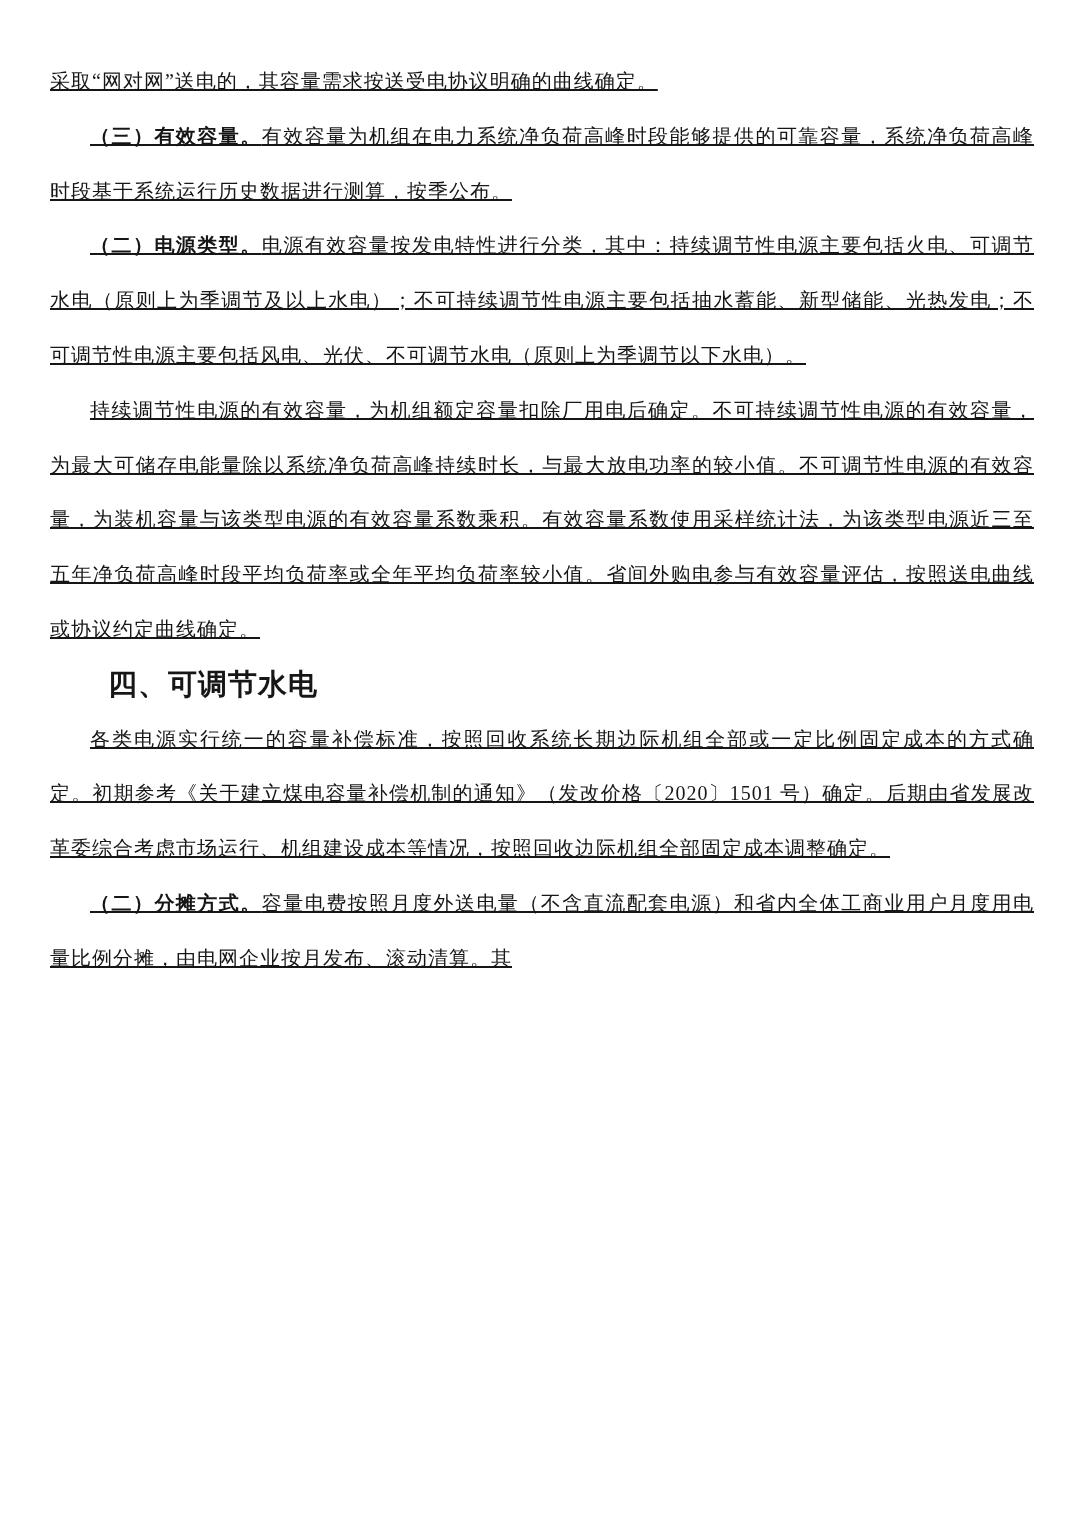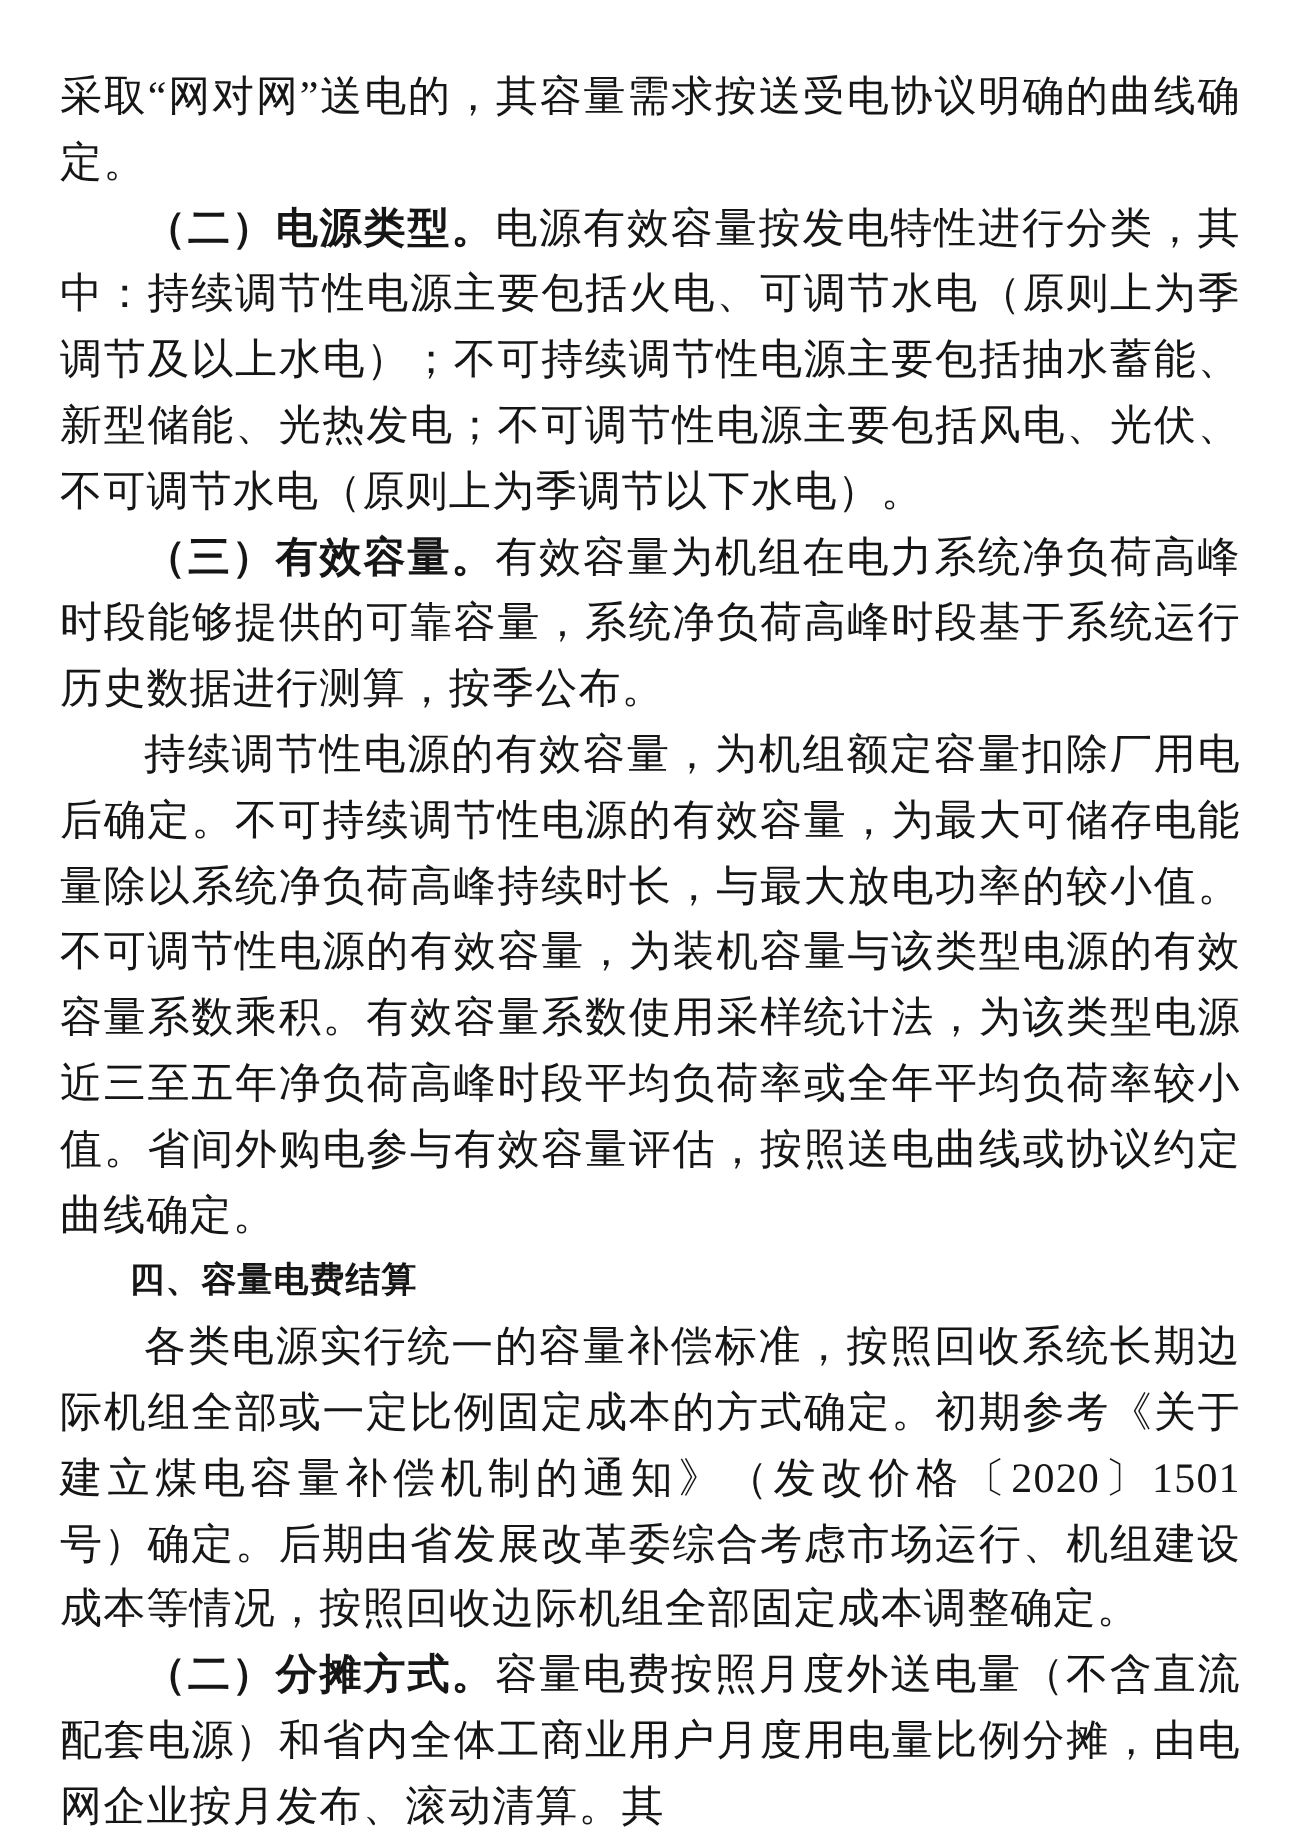--- a/index.html
+++ b/index.html
@@ -16,26 +16,27 @@
   }
   .page {
     box-sizing: border-box;
     width: 1080px;
     height: 1526px;
     padding: 54px 46px 0 50px;
     background: #ffffff;
   }
   .para {
     margin: 0;
-    font-size: 35px;
+    font-size: 20px;
     line-height: 54.8px;
     letter-spacing: 1px;
     text-align: justify;
     text-indent: 2em;
     word-break: normal;
+    text-decoration: underline;
   }
   .para.no-indent {
     text-indent: 0;
   }
   .lead {
     font-weight: bold;
   }
   .heading {
     margin: 0;
     font-family: "Liberation Sans", "DejaVu Sans", sans-serif;
@@ -46,28 +47,28 @@
     text-indent: 2em;
   }
 </style>
 </head>
 <body>
 
 <div class="page">
 
   <p class="para no-indent"><span>采取“网对网”送电的，其容量需求按送受电协议明确的曲线确定。</span></p>
 
+  <p class="para"><span class="lead">（三）有效容量。</span><span>有效容量为机组在电力系统净负荷高峰时段能够提供的可靠容量，系统净负荷高峰时段基于系统运行历史数据进行测算，按季公布。</span></p>
+
   <p class="para"><span class="lead">（二）电源类型。</span><span>电源有效容量按发电特性进行分类，其中：持续调节性电源主要包括火电、可调节水电（原则上为季调节及以上水电）；不可持续调节性电源主要包括抽水蓄能、新型储能、光热发电；不可调节性电源主要包括风电、光伏、不可调节水电（原则上为季调节以下水电）。</span></p>
-
-  <p class="para"><span class="lead">（三）有效容量。</span><span>有效容量为机组在电力系统净负荷高峰时段能够提供的可靠容量，系统净负荷高峰时段基于系统运行历史数据进行测算，按季公布。</span></p>
 
   <p class="para"><span>持续调节性电源的有效容量，为机组额定容量扣除厂用电后确定。不可持续调节性电源的有效容量，为最大可储存电能量除以系统净负荷高峰持续时长，与最大放电功率的较小值。不可调节性电源的有效容量，为装机容量与该类型电源的有效容量系数乘积。有效容量系数使用采样统计法，为该类型电源近三至五年净负荷高峰时段平均负荷率或全年平均负荷率较小值。省间外购电参与有效容量评估，按照送电曲线或协议约定曲线确定。</span></p>
 
 
-  <h2 class="heading">四、容量电费结算</h2>
+  <h2 class="heading">四、可调节水电</h2>
 
   <p class="para"><span>各类电源实行统一的容量补偿标准，按照回收系统长期边际机组全部或一定比例固定成本的方式确定。初期参考《关于建立煤电容量补偿机制的通知》（发改价格〔2020〕1501 号）确定。后期由省发展改革委综合考虑市场运行、机组建设成本等情况，按照回收边际机组全部固定成本调整确定。</span></p>
 
 
 
   <p class="para"><span class="lead">（二）分摊方式。</span><span>容量电费按照月度外送电量（不含直流配套电源）和省内全体工商业用户月度用电量比例分摊，由电网企业按月发布、滚动清算。其</span></p>
 
 </div>
 
 </body></html>

